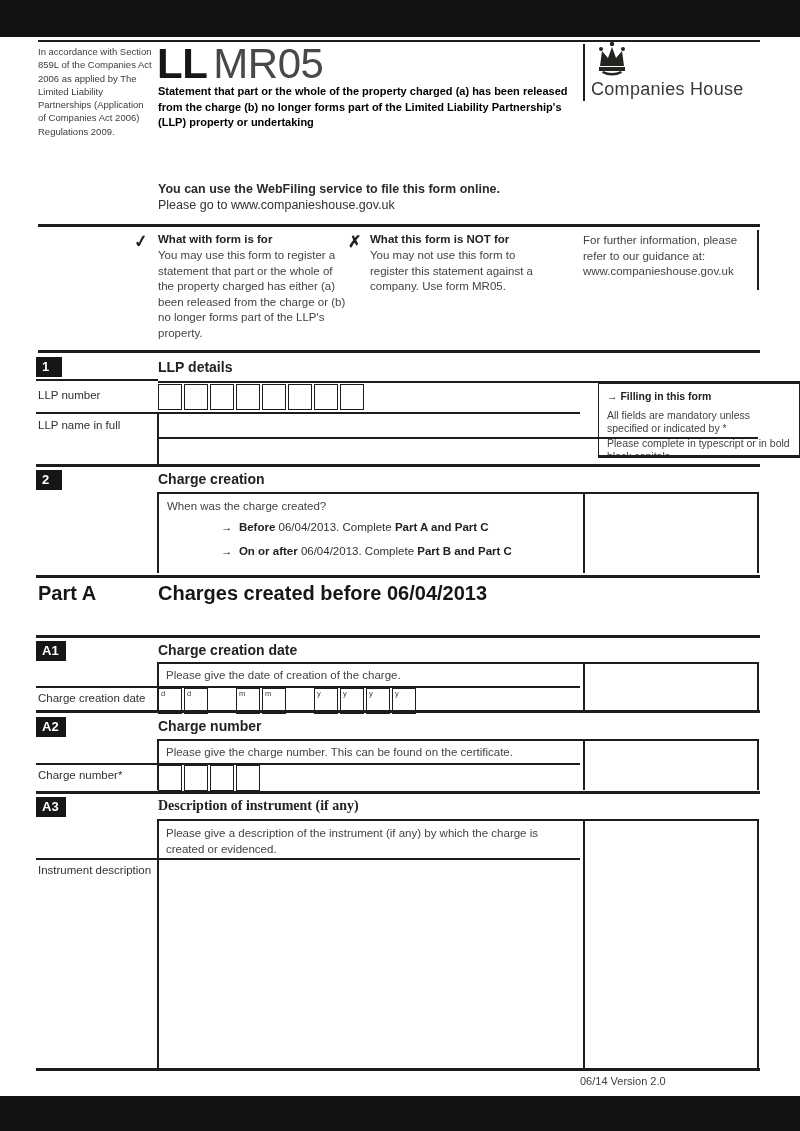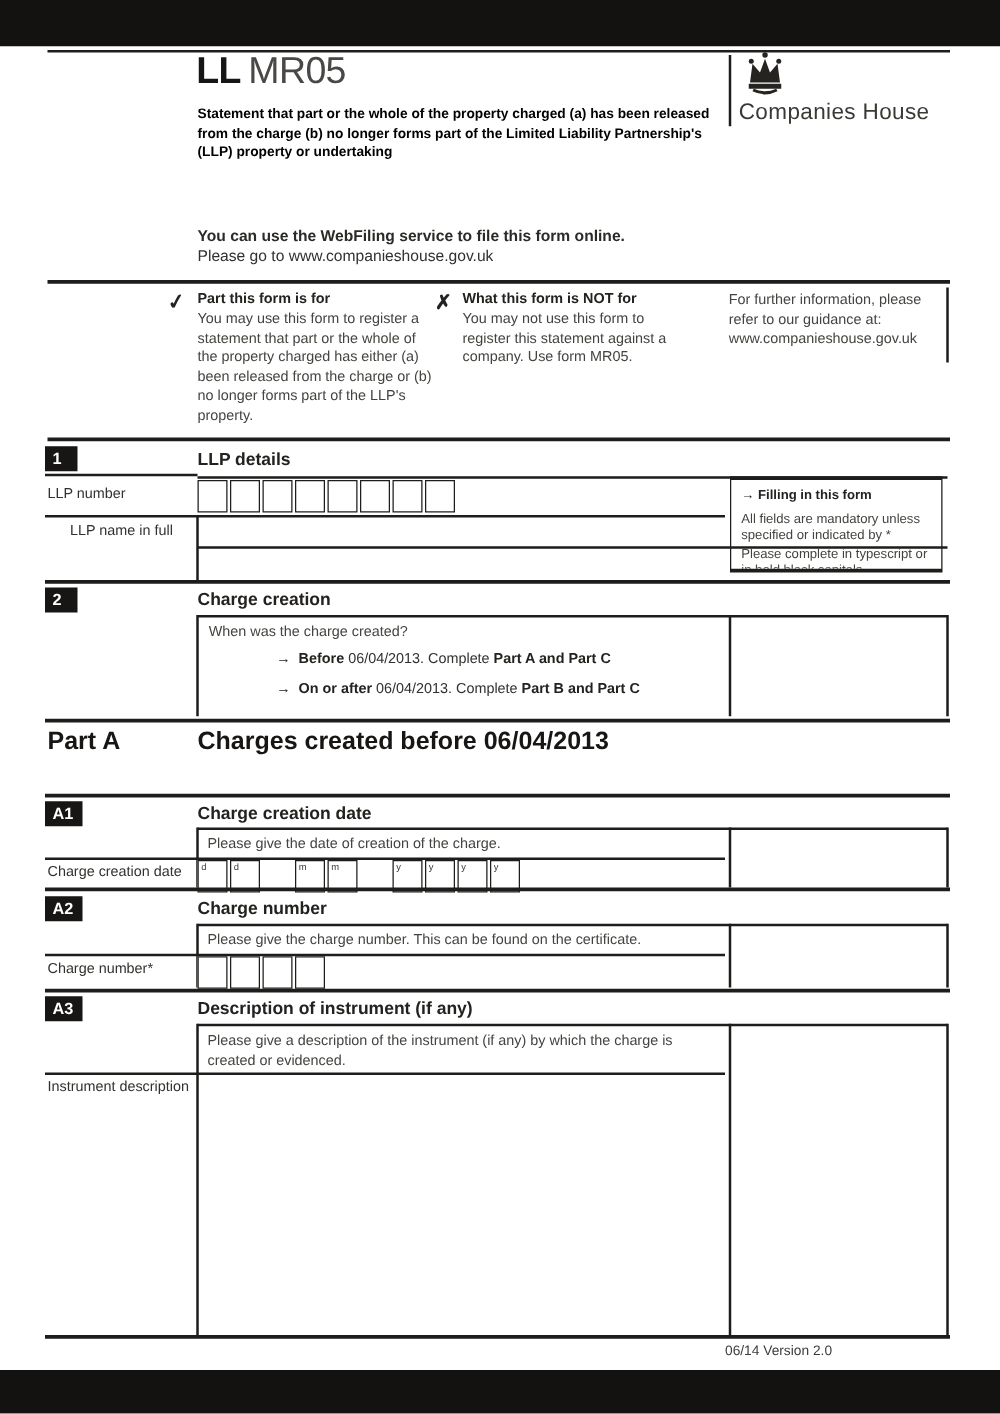--- a/index.html
+++ b/index.html
@@ -17,33 +17,33 @@
   .label{position:absolute;font-size:11.5px;color:#33312e;}
   .prompt{position:absolute;font-size:11.5px;color:#45433f;line-height:1.35;}
   .small-gray{font-size:11.5px;color:#45433f;line-height:1.35;}
   .cellrow{position:absolute;display:flex;}
   .cell{width:24px;height:26px;border:1.6px solid #1d1d1b;margin-right:2px;
         background:#fff;position:relative;box-sizing:border-box;}
   .cell .hint{position:absolute;left:2px;top:0px;font-size:7.5px;color:#3a3835;}
   .gapR{margin-right:28px !important;}
   .statute{position:absolute;left:38px;top:45px;width:114px;font-size:9.5px;
            line-height:1.4;color:#3e3c39;}
-  .formcode{position:absolute;left:157px;top:40px;font-size:30px;letter-spacing:-0.5px;}
+  .formcode{position:absolute;left:157px;top:40px;font-size:42px;letter-spacing:-0.5px;}
   .formcode .b{font-weight:bold;color:#181614;}
   .formcode .l{font-weight:400;color:#4a4845;margin-left:6px;}
   .subtitle{position:absolute;left:158px;top:84px;width:424px;font-weight:bold;
             font-size:11px;line-height:1.42;color:#000000;}
   .webf1{position:absolute;left:158px;top:182px;font-weight:bold;font-size:12.5px;color:#2c2a27;}
   .webf2{position:absolute;left:158px;top:198px;font-size:12.5px;color:#33312e;}
   .logo-text{position:absolute;left:591px;top:79px;font-size:18px;color:#3b3935;letter-spacing:0.3px;}
   .gtitle{font-weight:bold;font-size:11.5px;color:#24221f;margin-bottom:2px;}
   .icon-check{position:absolute;left:134px;top:231px;font-size:17px;font-weight:bold;
               color:#24221f;transform:rotate(-8deg);}
   .icon-cross{position:absolute;left:348px;top:232px;font-size:16px;font-weight:bold;color:#24221f;}
-  .note-box{position:absolute;left:584px;width:170px;border-left:1.5px solid #1d1d1b;
+  .note-box{position:absolute;left:598px;width:202px;border-left:1.5px solid #1d1d1b;
             border-right:1.5px solid #1d1d1b;box-sizing:border-box;}
   .fill-box{top:381px;height:77px;border-top:3px solid #1d1d1b;border-bottom:3px solid #1d1d1b;
             padding:6px 8px;overflow:hidden;}
   .fill-title{font-weight:bold;font-size:10.5px;color:#24221f;}
   .fill-body{font-size:10.5px;color:#45433f;line-height:1.25;margin-top:2px;}
   .arrow{font-weight:bold;color:#24221f;}
   .opt{position:absolute;font-size:11.5px;color:#33312e;margin-left:43px;}
   .opt .b{font-weight:bold;color:#24221f;}
   .parta-label{position:absolute;left:38px;top:582px;font-weight:bold;font-size:20px;color:#181614;}
   .parta-title{position:absolute;left:158px;top:582px;font-weight:bold;font-size:20px;color:#181614;}
@@ -53,20 +53,21 @@
   .crest{position:absolute;left:594px;top:40px;}
 </style>
 </head>
 <body>
 
 <div class="page">
 
   <div class="bar" style="top:0;height:37px;"></div>
   <div class="hl" style="left:38px;top:40px;width:722px;height:2px;"></div>
 
+  <div class="statute">In accordance with Section 859L of the Companies Act 2006 as applied by The Limited Liability Partnerships (Application of Companies Act 2006) Regulations 2009.</div>
   <div class="formcode">
     <span class="b">LL</span><span class="l">MR05</span>
   </div>
   <div class="subtitle">Statement that part or the whole of the property charged (a) has been released from the charge (b) no longer forms part of the Limited Liability Partnership's (LLP) property or undertaking</div>
 
   <div class="vl" style="left:583px;top:44px;height:57px;"></div>
   <div class="crest">
     <svg width="36" height="38" viewBox="0 0 36 38">
       <g fill="#262421">
         <circle cx="18" cy="4" r="2.2"></circle>
@@ -79,21 +80,21 @@
     </svg>
   </div>
   <div class="logo-text">Companies House</div>
 
   <div class="hl1" style="left:38px;top:177px;width:722px;"></div>
   <div class="webf1">You can use the WebFiling service to file this form online.</div>
   <div class="webf2">Please go to www.companieshouse.gov.uk</div>
   <div class="hl3" style="position:absolute;left:38px;top:224px;width:722px;height:3px;background:#1d1d1b;"></div>
 
   <div class="icon-check">✓</div>
-  <div class="abs gtitle" style="left:158px;top:233px;width:195px;">Part this form is for</div>
+  <div class="abs gtitle" style="left:158px;top:233px;width:195px;">What with form is for</div>
   <div class="abs small-gray" style="left:158px;top:248px;width:193px;">You may use this form to register a statement that part or the whole of the property charged has either (a) been released from the charge or (b) no longer forms part of the LLP's property.</div>
   <div class="icon-cross">✗</div>
   <div class="abs gtitle" style="left:370px;top:233px;width:195px;">What this form is NOT for</div>
   <div class="abs small-gray" style="left:370px;top:248px;width:182px;">You may not use this form to register this statement against a company. Use form MR05.</div>
   <div class="abs small-gray" style="left:583px;top:233px;width:168px;">
     <span>For further information, please refer to our guidance at:</span><br>
     <span>www.companieshouse.gov.uk</span>
   </div>
   <div class="vl" style="left:757px;top:230px;height:60px;"></div>
 
@@ -110,21 +111,21 @@
     <div class="cell"></div>
     <div class="cell"></div>
     <div class="cell"></div>
     <div class="cell"></div>
     <div class="cell"></div>
     <div class="cell"></div>
     <div class="cell"></div>
   </div>
   <div class="hl" style="left:36px;top:412px;width:544px;"></div>
 
-  <div class="label" style="left:56px;top:419px;">LLP name in full</div>
+  <div class="label" style="left:38px;top:419px;">LLP name in full</div>
   <div class="vl" style="left:157px;top:412px;height:52px;"></div>
   <div class="abs" style="left:158px;top:413px;width:600px;height:24px;"></div>
   <div class="hl" style="left:158px;top:437px;width:600px;"></div>
   <div class="abs" style="left:158px;top:439px;width:600px;height:24px;"></div>
 
   <div class="note-box fill-box">
     <div class="fill-title"><span class="arrow">→</span> <span>Filling in this form</span></div>
     <div class="fill-body" style="margin-top:7px;">All fields are mandatory unless specified or indicated by *</div>
     <div class="fill-body">Please complete in typescript or in bold black capitals.</div>
   </div>
@@ -202,21 +203,21 @@
     <div class="cell"></div>
     <div class="cell"></div>
     <div class="cell"></div>
     <div class="cell"></div>
   </div>
   <div class="vl" style="left:583px;top:739px;height:51px;"></div>
   <div class="vl" style="left:757px;top:739px;height:51px;"></div>
   <div class="hl3 hl" style="left:36px;top:791px;width:724px;height:3px;"></div>
 
   <div class="badge" style="left:36px;top:797px;">A3</div>
-  <div class="sec-title" style="left:158px;top:798px;">Description of instrument (if any)</div>
+  <div class="sec-title" style="left:158px;top:798px;font-family:Liberation Serif, serif;">Description of instrument (if any)</div>
   <div class="hl" style="left:158px;top:819px;width:600px;"></div>
   <div class="vl" style="left:157px;top:819px;height:249px;"></div>
   <div class="prompt" style="left:166px;top:826px;width:400px;">Please give a description of the instrument (if any) by which the charge is created or evidenced.</div>
   <div class="hl" style="left:36px;top:858px;width:544px;"></div>
   <div class="label" style="left:38px;top:864px;">Instrument description</div>
   <div class="abs" style="left:158px;top:860px;width:420px;height:206px;"></div>
 
   <div class="vl" style="left:583px;top:819px;height:249px;"></div>
   <div class="vl" style="left:757px;top:819px;height:249px;"></div>
   <div class="hl3 hl" style="left:36px;top:1068px;width:724px;height:3px;"></div>

